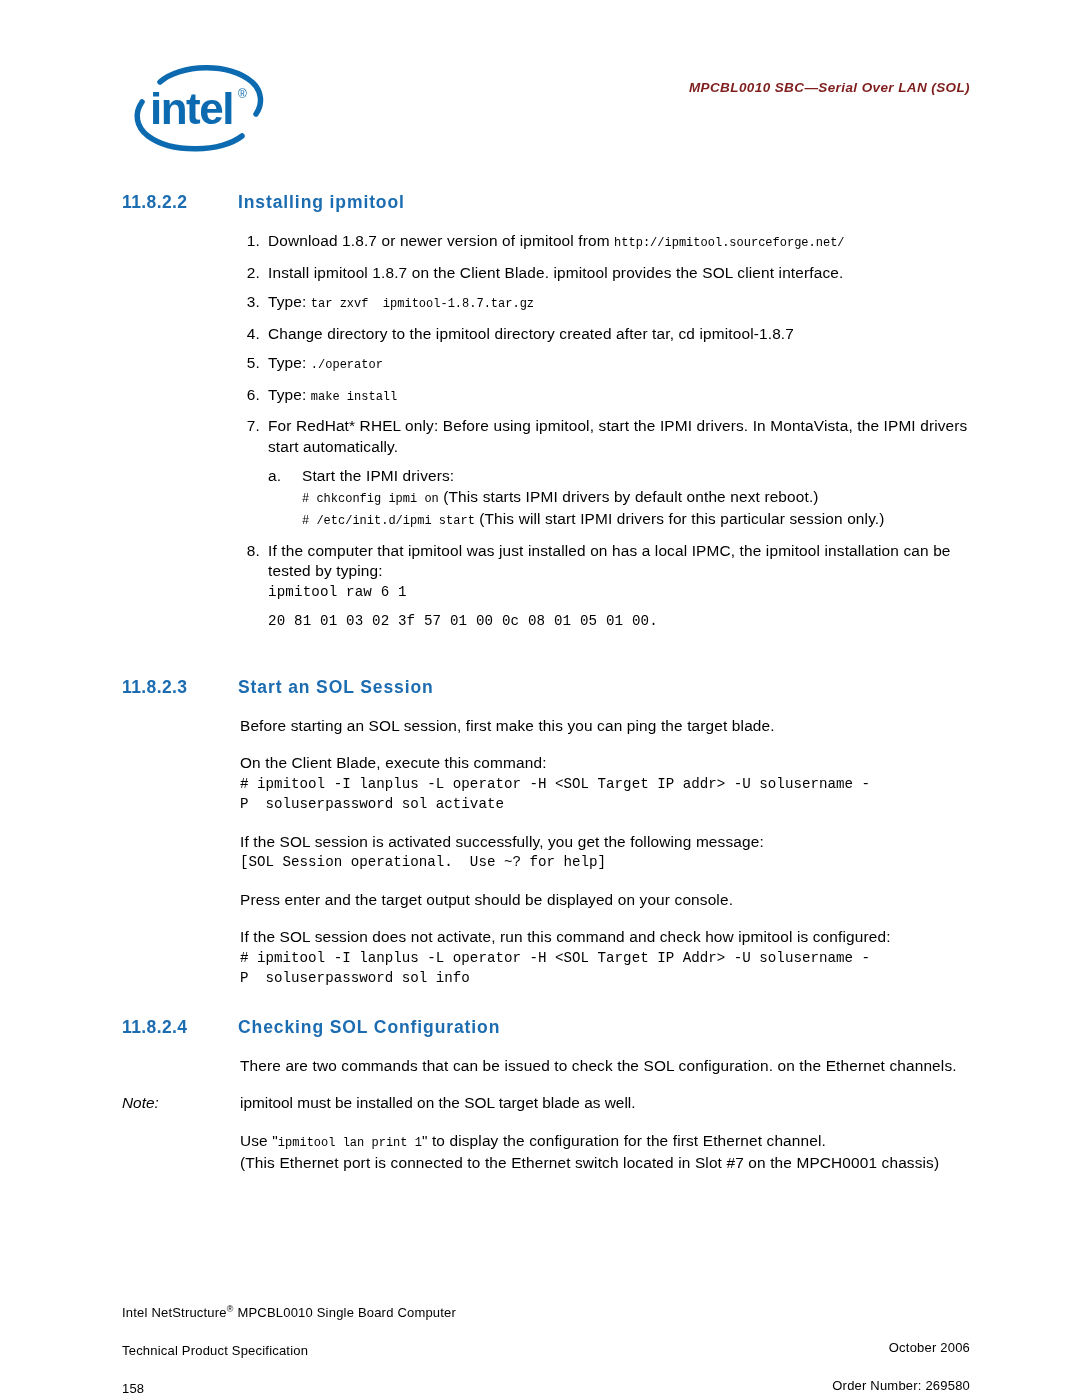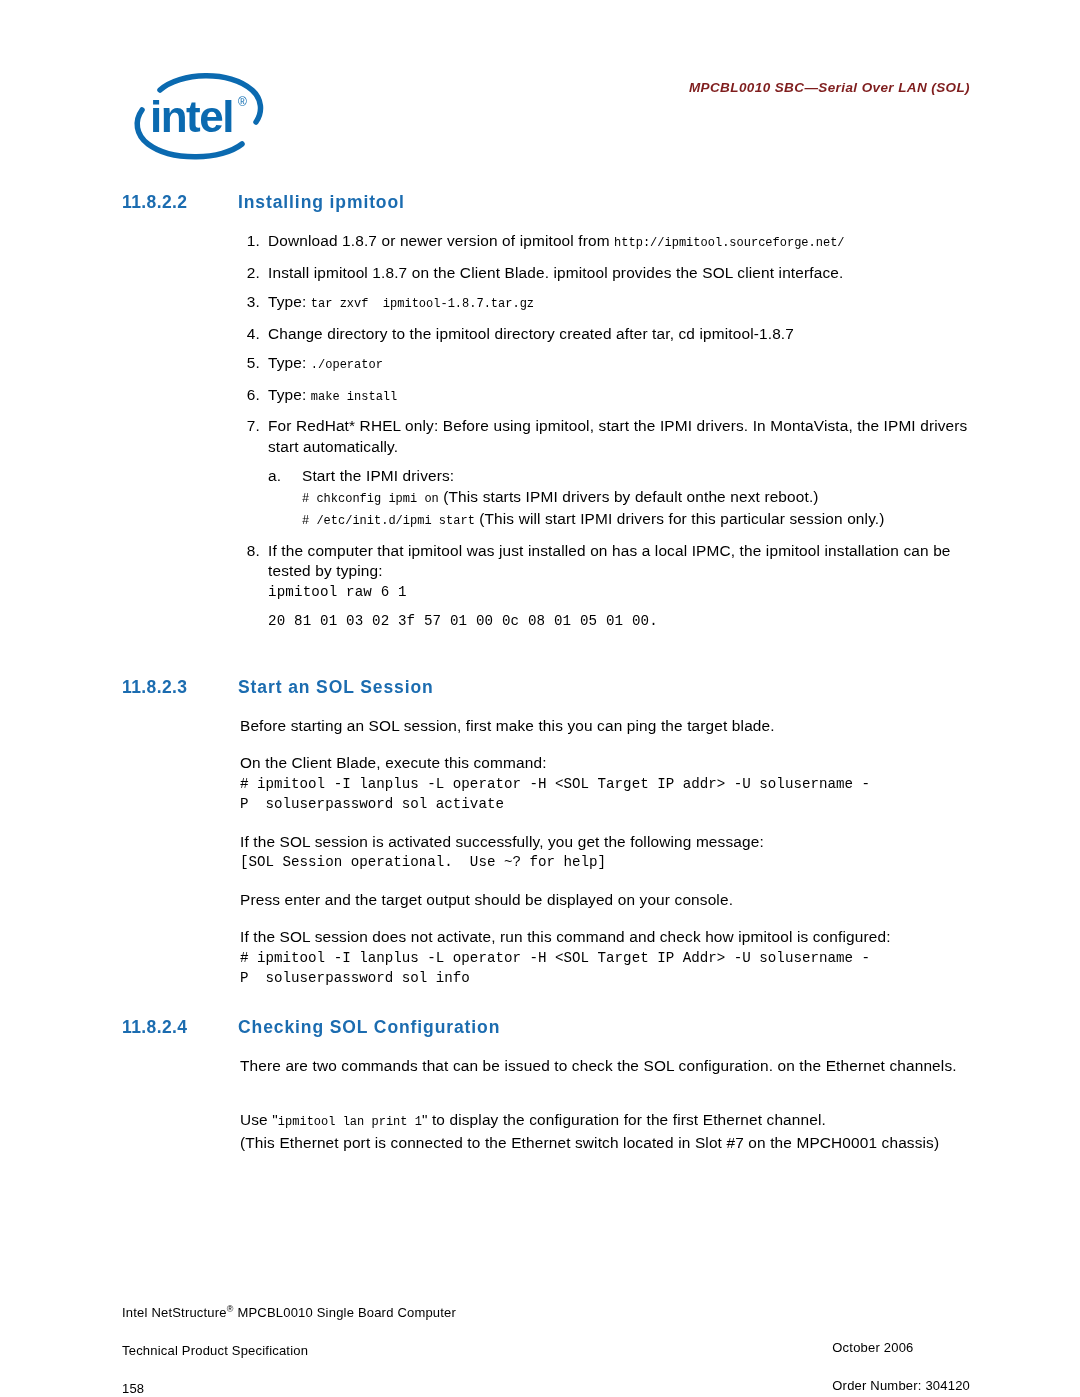--- a/index.html
+++ b/index.html
@@ -27,21 +27,21 @@
   .page-header {
     position: absolute;
     top: 52px;
     left: 122px;
     right: 110px;
     height: 110px;
   }
   .logo {
     position: absolute;
     left: 0;
-    top: 12px;
+    top: 4px;
     width: 150px;
     height: 105px;
   }
   .header-title {
     position: absolute;
     right: 0;
     top: 28px;
     font-size: 13.5px;
     font-style: italic;
     font-weight: bold;
@@ -157,21 +157,21 @@
     font-size: 13px;
     line-height: 19px;
     letter-spacing: 0.2px;
   }
   .footer-grid {
     display: flex;
     justify-content: space-between;
     align-items: flex-start;
   }
   .footer-left div, .footer-right div { white-space: nowrap; margin-top: 19px; }
-  .footer-right { }
+  .footer-right { text-align: right; }
   .footer-line-1 { margin-bottom: 0; }
   sup.reg { font-size: 9px; vertical-align: super; }
 </style>
 </head>
 <body>
 
 <div class="page">
 
   <div class="page-header">
     <div class="logo">
@@ -288,20 +288,24 @@
       <h3 class="h3"><span class="num">11.8.2.4</span><span>Checking SOL Configuration</span></h3>
 
       <div class="gap-md"></div>
 
       <div class="body-col">
         <p class="para">There are two commands that can be issued to check the SOL configuration. on the Ethernet channels.</p>
       </div>
 
       <div class="gap-md"></div>
 
+      <div class="note-row">
+        <span class="note-label">Note:</span>
+        <span>ipmitool must be installed on the SOL target blade as well.</span>
+      </div>
 
       <div class="gap-md"></div>
 
       <div class="body-col">
         <p class="para"><span>Use "</span><span class="mono">ipmitool lan print 1</span><span>" to display the configuration for the first Ethernet channel.</span></p>
         <p class="para">(This Ethernet port is connected to the Ethernet switch located in Slot #7 on the MPCH0001 chassis)</p>
       </div>
     </div>
 
   </div>
@@ -309,18 +313,18 @@
   <div class="page-footer">
     <div class="footer-grid">
       <div class="footer-left">
         <div class="footer-line-1"><span>Intel NetStructure</span><sup class="reg">®</sup><span> MPCBL0010 Single Board Computer</span></div>
         <div>Technical Product Specification</div>
         <div>158</div>
       </div>
       <div class="footer-right">
         <div style="visibility:hidden">&nbsp;</div>
         <div>October 2006</div>
-        <div>Order Number: 304120</div>
+        <div>Order Number: 269580</div>
       </div>
     </div>
   </div>
 
 </div>
 
 </body></html>

